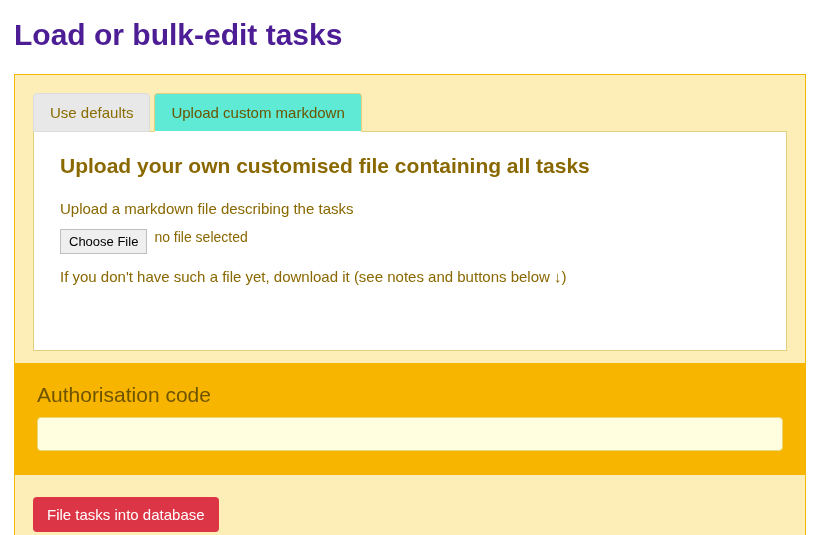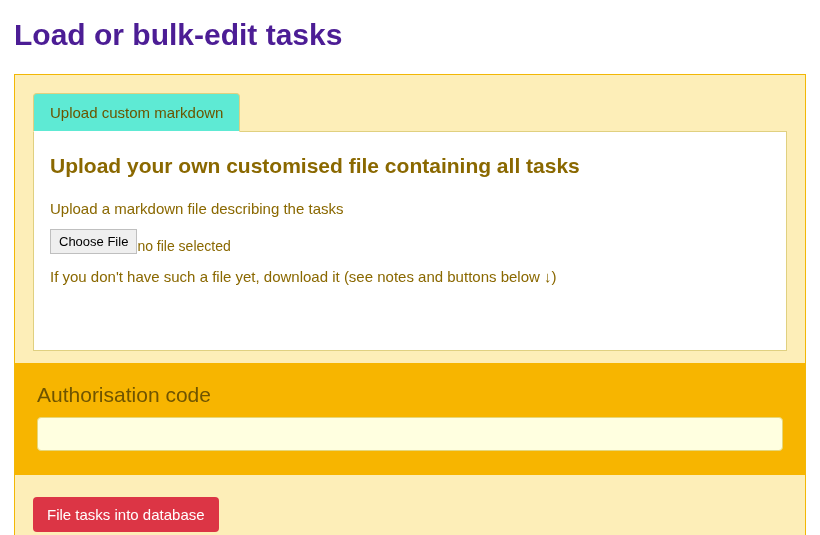--- a/index.html
+++ b/index.html
@@ -48,39 +48,40 @@
     }
     .tab.active {
       background: #5eead4;
       border: 1px solid #e0d080;
       border-bottom-color: #ffffff;
       color: #6b5500;
     }
     .tab-content {
       background: #ffffff;
       border: 1px solid #e0d080;
-      padding: 22px 26px 40px 16px;
+      padding: 22px 26px 40px 26px;
       min-height: 220px;
       position: relative;
       z-index: 1;
     }
     .upload-heading {
       font-size: 21px;
       font-weight: 700;
       color: #8a6800;
       margin-bottom: 22px;
     }
     .upload-desc {
       font-size: 15px;
       color: #8a6800;
       margin-bottom: 12px;
     }
     .file-row {
       display: flex;
-      align-items: flex-end;
+      align-items: flex-start;
+      gap: 7px;
       margin-bottom: 14px;
     }
     .choose-file-btn {
       font-size: 13px;
       padding: 4px 8px;
       background: #efefef;
       border: 1px solid #bfbfbf;
       cursor: pointer;
       font-family: inherit;
     }
@@ -130,20 +131,21 @@
     }
   </style>
 </head>
 <body>
 
 <h1 class="page-title">Load or bulk-edit tasks</h1>
 
 <div class="outer-panel">
 
   <div class="tabs">
+    <div class="tab">Use defaults</div>
     <div class="tab active">Upload custom markdown</div>
   </div>
 
   <div class="tab-content">
     <h2 class="upload-heading">Upload your own customised file containing all tasks</h2>
     <p class="upload-desc">Upload a markdown file describing the tasks</p>
 
     <div class="file-row">
       <button class="choose-file-btn">Choose File</button>
       <span class="no-file">no file selected</span>

